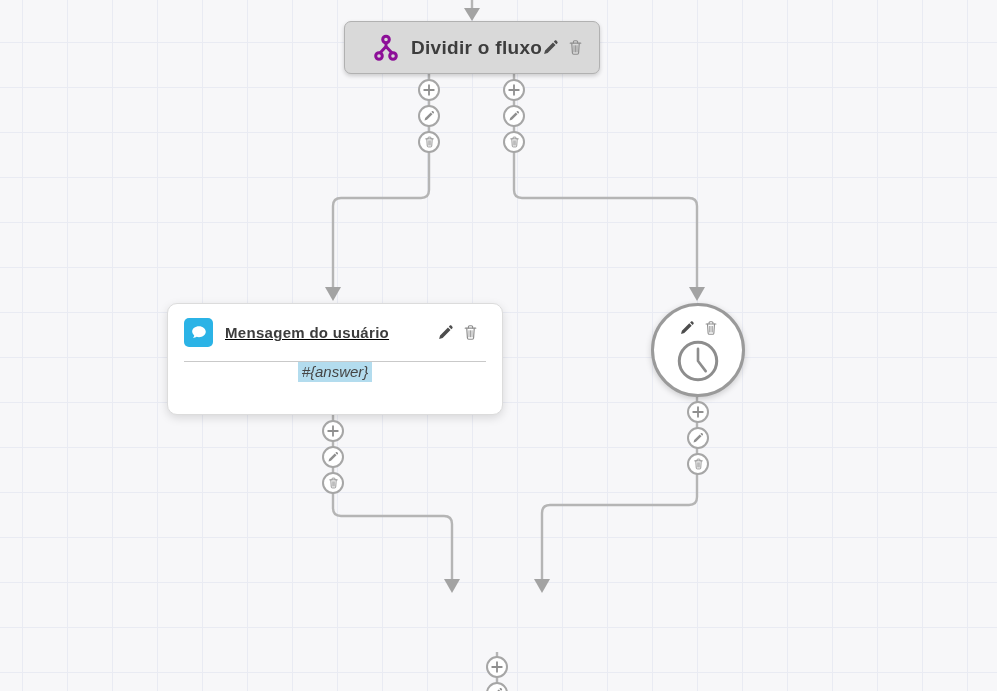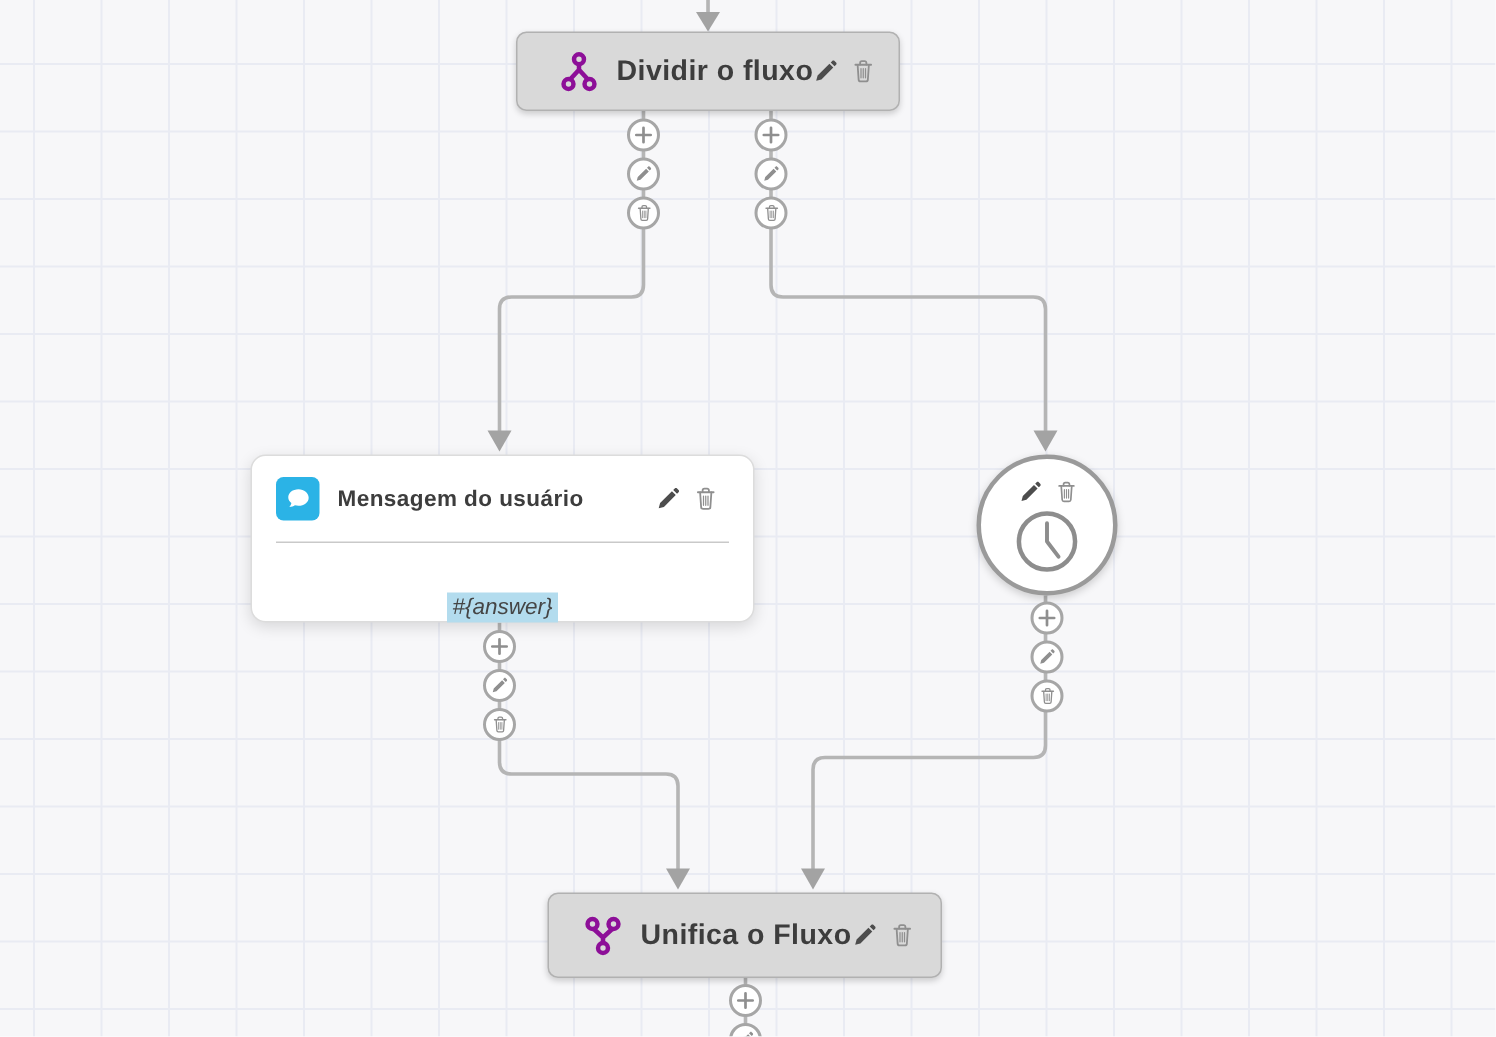--- a/index.html
+++ b/index.html
@@ -36,33 +36,33 @@
   .icon-trash{color:#8f8f8f;display:flex;cursor:pointer;}
 
   
   .card{
     position:absolute;z-index:2;box-sizing:border-box;
     background:#fff;border:1px solid #dcdcdc;border-radius:10px;
     box-shadow:0 3px 10px rgba(0,0,0,.13);
   }
   .card-header{
     height:57px;display:flex;align-items:center;
-    padding:0 24px 0 16px;box-sizing:border-box;
+    padding:0 24px 0 16px;box-sizing:border-box;text-decoration:underline;
   }
   .chat-icon{
     width:29px;height:29px;border-radius:5px;background:#2bb3e6;
     display:flex;align-items:center;justify-content:center;flex-shrink:0;
   }
   .card-title{
     font-weight:bold;font-size:15px;color:#3d3d3d;letter-spacing:.3px;
     margin:0 auto 0 12px;white-space:nowrap;
   }
   .card-divider{border-top:1px solid #c9c9c9;margin:0 16px;}
   .card-body{
-    height:53px;display:flex;align-items:flex-end;justify-content:center;
+    height:53px;display:flex;align-items:flex-start;justify-content:center;
   }
   .var-chip{
     font-style:italic;font-size:15px;color:#454545;
     background:#b3dcee;padding:1px 4px 2px;
   }
 
   
   .circle-node{
     position:absolute;z-index:2;box-sizing:border-box;
     width:94px;height:94px;border-radius:50%;
@@ -288,40 +288,20 @@
           <use href="#sym-pencil"></use>
         </svg>
       </span>
     <span class="cbtn">
         <svg width="11" height="12">
           <use href="#sym-trash"></use>
         </svg>
       </span>
   </div>
 
-  <div class="gnode" style="left:365px;top:595px;width:263px;height:57px;padding:0 26px 0 23px;">
-    <span class="node-icon">
-      <svg width="26" height="28">
-          <use href="#sym-merge"></use>
-        </svg>
-    </span>
-    <span class="gnode-label">Unifica o Fluxo</span>
-    <span class="hdr-actions">
-      <span class="icon-edit">
-          <svg width="17" height="17">
-            <use href="#sym-pencil"></use>
-          </svg>
-        </span>
-      <span class="icon-trash">
-          <svg width="15" height="17">
-            <use href="#sym-trash"></use>
-          </svg>
-        </span>
-    </span>
-  </div>
 
   <div class="stack" style="left:486px;top:656px;">
     <span class="cbtn">
         <svg width="12" height="12">
           <use href="#sym-plus"></use>
         </svg>
       </span>
     <span class="cbtn">
         <svg width="12" height="12">
           <use href="#sym-pencil"></use>

